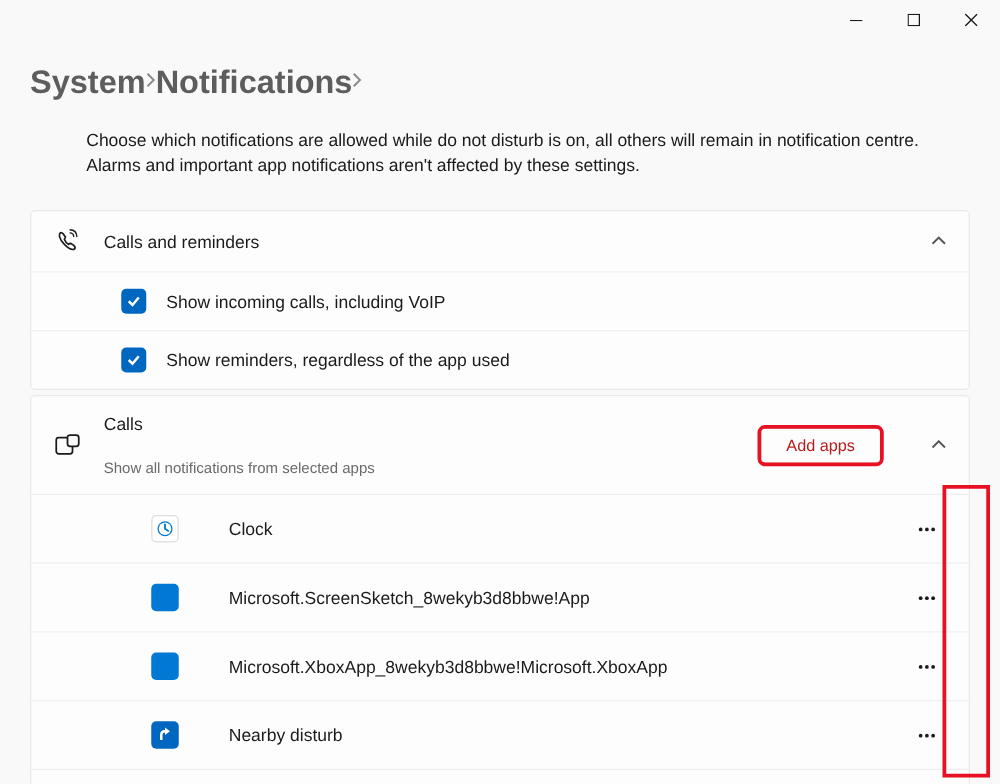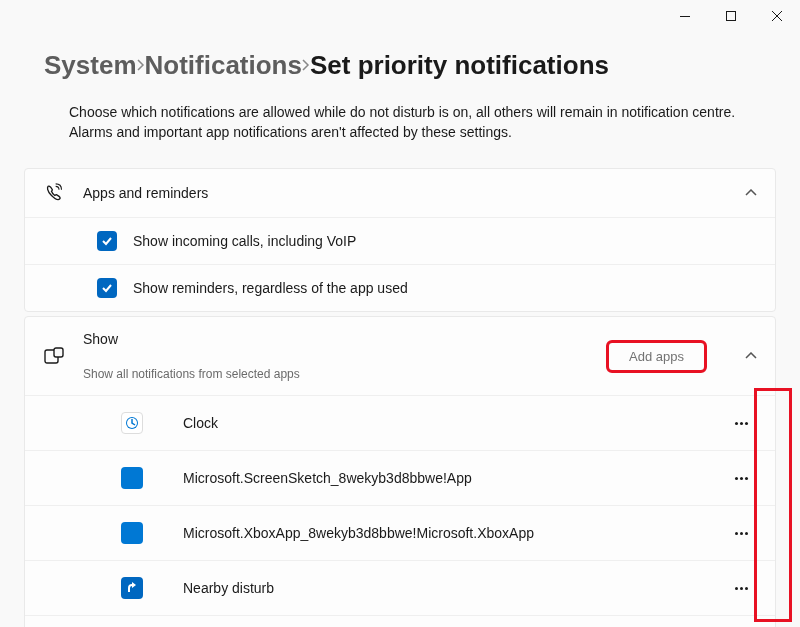--- a/index.html
+++ b/index.html
@@ -30,21 +30,20 @@
   .content {
     padding: 50px 24px 0 24px;
   }
   .breadcrumb {
     display: flex;
     align-items: center;
     gap: 0;
     font-size: 26px;
     font-weight: 600;
     margin-bottom: 22px;
-    margin-left: 20px;
   }
   .breadcrumb .crumb-link { color: #5d5d5d; font-weight: 600; cursor: pointer; }
   .breadcrumb .chev { color: #888; font-size: 16px; }
   .breadcrumb .crumb-current { color: #1a1a1a; font-weight: 600; }
   .description {
     font-size: 14px;
     color: #1a1a1a;
     line-height: 1.4;
     margin-bottom: 26px;
     margin-left: 45px;
@@ -69,21 +68,21 @@
   }
   .section-title-block { flex: 1; }
   .section-title { font-size: 14px; color: #1a1a1a; }
   .section-subtitle { font-size: 12px; color: #6a6a6a; margin-top: 20px; }
   .add-apps-btn {
     border: 1px solid #cfcfcf;
     background: #fdfdfd;
     border-radius: 4px;
     padding: 6px 20px;
     font-size: 13px;
-    color: #737373;
+    color: #b91c1c;
     cursor: pointer;
   }
   .highlight-red {
     outline: 3px solid #e81123;
     outline-offset: -1px;
   }
   .collapse-chev {
     margin-left: 22px;
     color: #555;
     font-size: 12px;
@@ -172,36 +171,35 @@
       <svg width="8" height="12" viewBox="0 0 8 12">
           <path d="M1 1 L6 6 L1 11" fill="none" stroke="#888" stroke-width="1.5"></path>
         </svg>
     </span>
     <span class="crumb-link">Notifications</span>
     <span class="chev">
       <svg width="8" height="12" viewBox="0 0 8 12">
           <path d="M1 1 L6 6 L1 11" fill="none" stroke="#888" stroke-width="1.5"></path>
         </svg>
     </span>
-    <span class="crumb-current">Set priority notifications</span>
   </div>
 
   <p class="description">Choose which notifications are allowed while do not disturb is on, all others will remain in notification centre. Alarms and important app notifications aren't affected by these settings.</p>
 
   <div class="card">
     <div class="section-header">
       <div class="section-icon">
         <svg width="20" height="20" viewBox="0 0 24 24" fill="none" stroke="#1a1a1a" stroke-width="1.6">
           <path d="M5 4 C5 4 6 3 8 5 L10 8 C10 9 9 10 9 10 C9 10 10 13 13 15 C13 15 14 14 15 14 L18 16 C20 18 19 19 19 19 C18 20 15 21 9 15 C3 9 4 5 5 4 Z"></path>
           <path d="M14 4 Q18 4 18 8" stroke-width="1.3"></path>
           <path d="M14 1 Q21 1 21 8" stroke-width="1.3"></path>
         </svg>
       </div>
       <div class="section-title-block">
-        <div class="section-title">Apps and reminders</div>
+        <div class="section-title">Calls and reminders</div>
       </div>
       <div class="collapse-chev">
         <svg width="12" height="8" viewBox="0 0 12 8">
             <path d="M1 6 L6 1 L11 6" fill="none" stroke="#555" stroke-width="1.5"></path>
           </svg>
       </div>
     </div>
 
     <div class="row">
       <div class="indent"></div>
@@ -226,21 +224,21 @@
 
   <div class="card apps-section">
     <div class="section-header">
       <div class="section-icon">
         <svg width="20" height="18" viewBox="0 0 20 18" fill="none" stroke="#1a1a1a" stroke-width="1.4">
           <rect x="1" y="3" width="13" height="13" rx="2"></rect>
           <rect x="10" y="1" width="9" height="9" rx="2" fill="#f9f9f9"></rect>
         </svg>
       </div>
       <div class="section-title-block">
-        <div class="section-title">Show</div>
+        <div class="section-title">Calls</div>
         <div class="section-subtitle">Show all notifications from selected apps</div>
       </div>
       <button class="add-apps-btn highlight-red">Add apps</button>
       <div class="collapse-chev">
         <svg width="12" height="8" viewBox="0 0 12 8">
             <path d="M1 6 L6 1 L11 6" fill="none" stroke="#555" stroke-width="1.5"></path>
           </svg>
       </div>
     </div>
 

